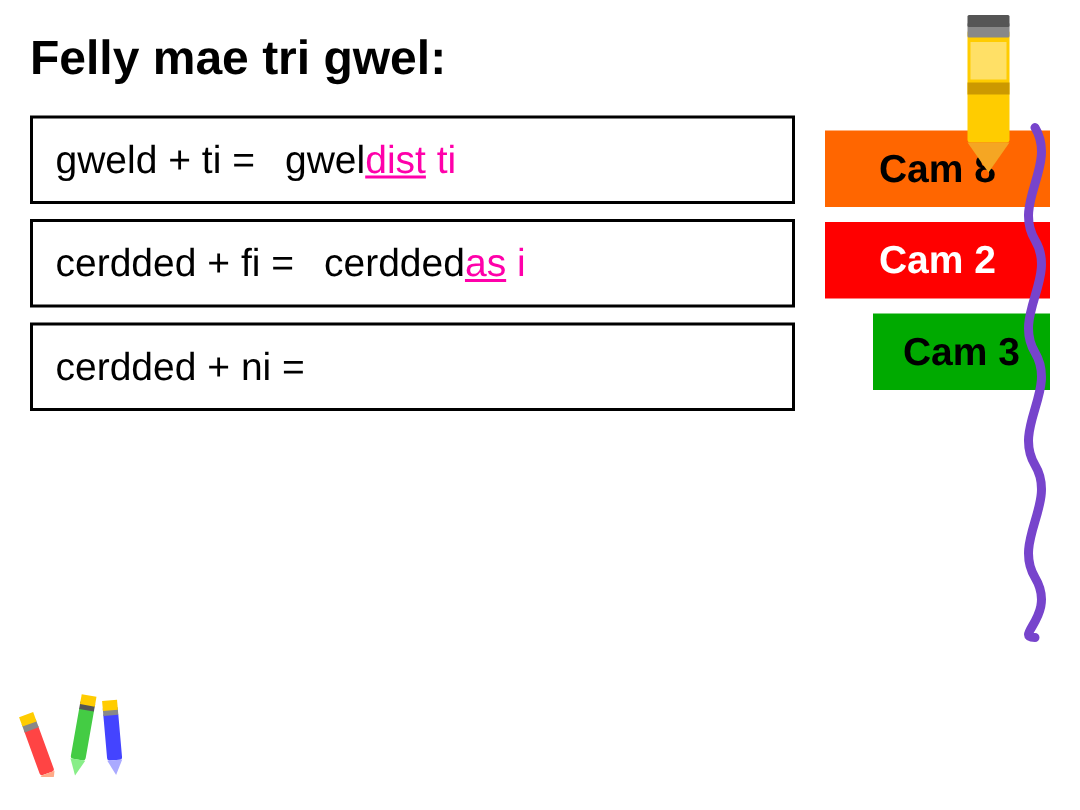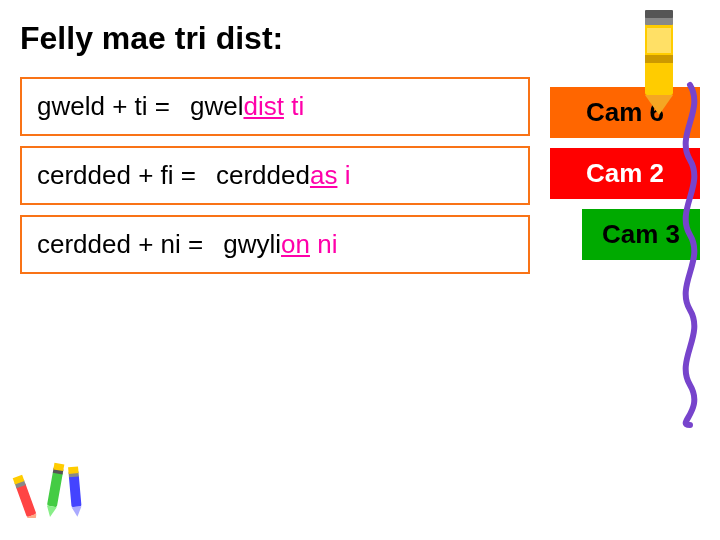--- a/index.html
+++ b/index.html
@@ -31,21 +31,21 @@
       display: flex;
       flex-direction: column;
       gap: 10px;
     }
 
     .equation-row {
       display: flex;
       align-items: center;
       gap: 20px;
       padding: 12px 15px;
-      border: 2px solid #f97316;
+      border: 2px solid #000000;
       background: #ffffff;
     }
 
     .eq-left {
       font-size: 26px;
       color: #000000;
       font-weight: normal;
       white-space: nowrap;
     }
 
@@ -121,21 +121,21 @@
       position: absolute;
       right: 10px;
       top: 80px;
       width: 40px;
       height: 350px;
     }
   </style>
 </head>
 <body>
 
-<div class="main-title">Felly mae tri dist:</div>
+<div class="main-title">Felly mae tri gwel:</div>
 
 <div class="crayon-top-right">
   <svg viewBox="0 0 60 120" xmlns="http://www.w3.org/2000/svg">
 
     <rect x="15" y="20" width="28" height="75" fill="#ffcc00" rx="2"></rect>
 
     <polygon points="15,95 43,95 29,115" fill="#f5a623"></polygon>
 
     <rect x="15" y="15" width="28" height="10" fill="#888888" rx="1"></rect>
     <rect x="15" y="10" width="28" height="8" fill="#555555" rx="1"></rect>
@@ -165,29 +165,26 @@
 
     <div class="equation-row">
       <span class="eq-left">cerdded + fi =</span>
       <span class="eq-right">
         cerdded<span class="underline-text pink-text">as</span><span class="pink-text"> i</span>
       </span>
     </div>
 
     <div class="equation-row">
       <span class="eq-left">cerdded + ni =</span>
-      <span class="eq-right">
-        gwyli<span class="underline-text pink-text">on</span><span class="pink-text"> ni</span>
-      </span>
     </div>
 
   </div>
 
   <div class="cam-area">
-    <button class="cam-button">Cam 6</button>
+    <button class="cam-button">Cam 8</button>
     <button class="cam-button cam2">Cam 2</button>
     <button class="cam-button cam3">Cam 3</button>
   </div>
 </div>
 
 <div class="crayon-bottom-left">
   <svg viewBox="0 0 120 70" xmlns="http://www.w3.org/2000/svg">
 
     <g transform="rotate(-20, 40, 35)">
       <rect x="10" y="20" width="12" height="40" fill="#ff4444" rx="2"></rect>

